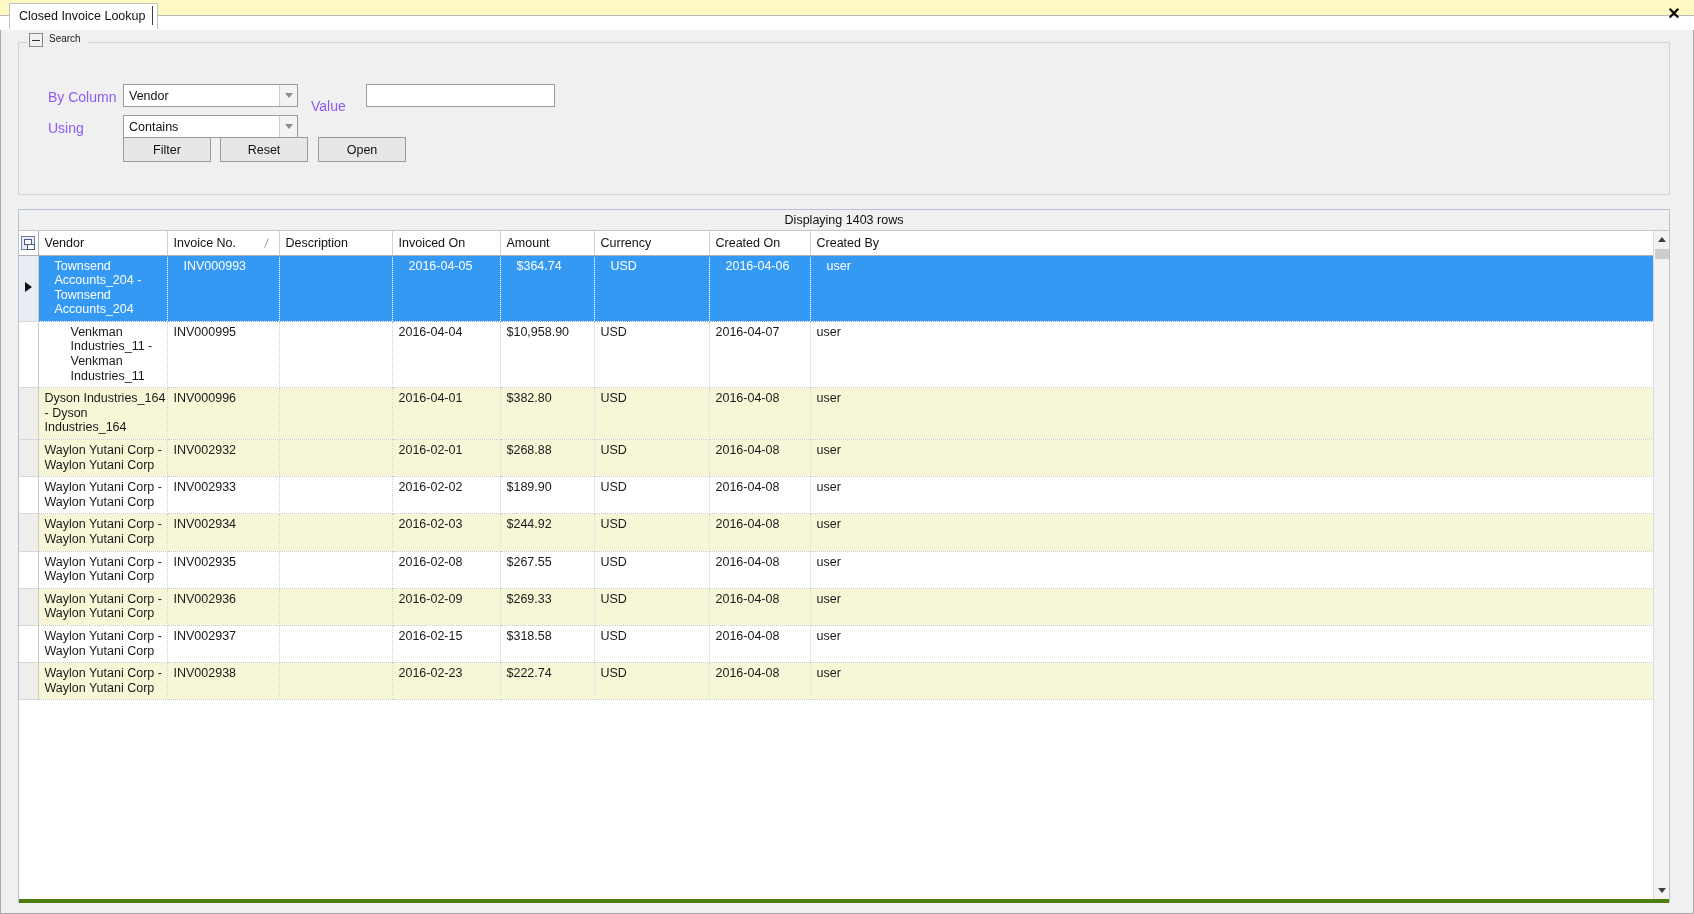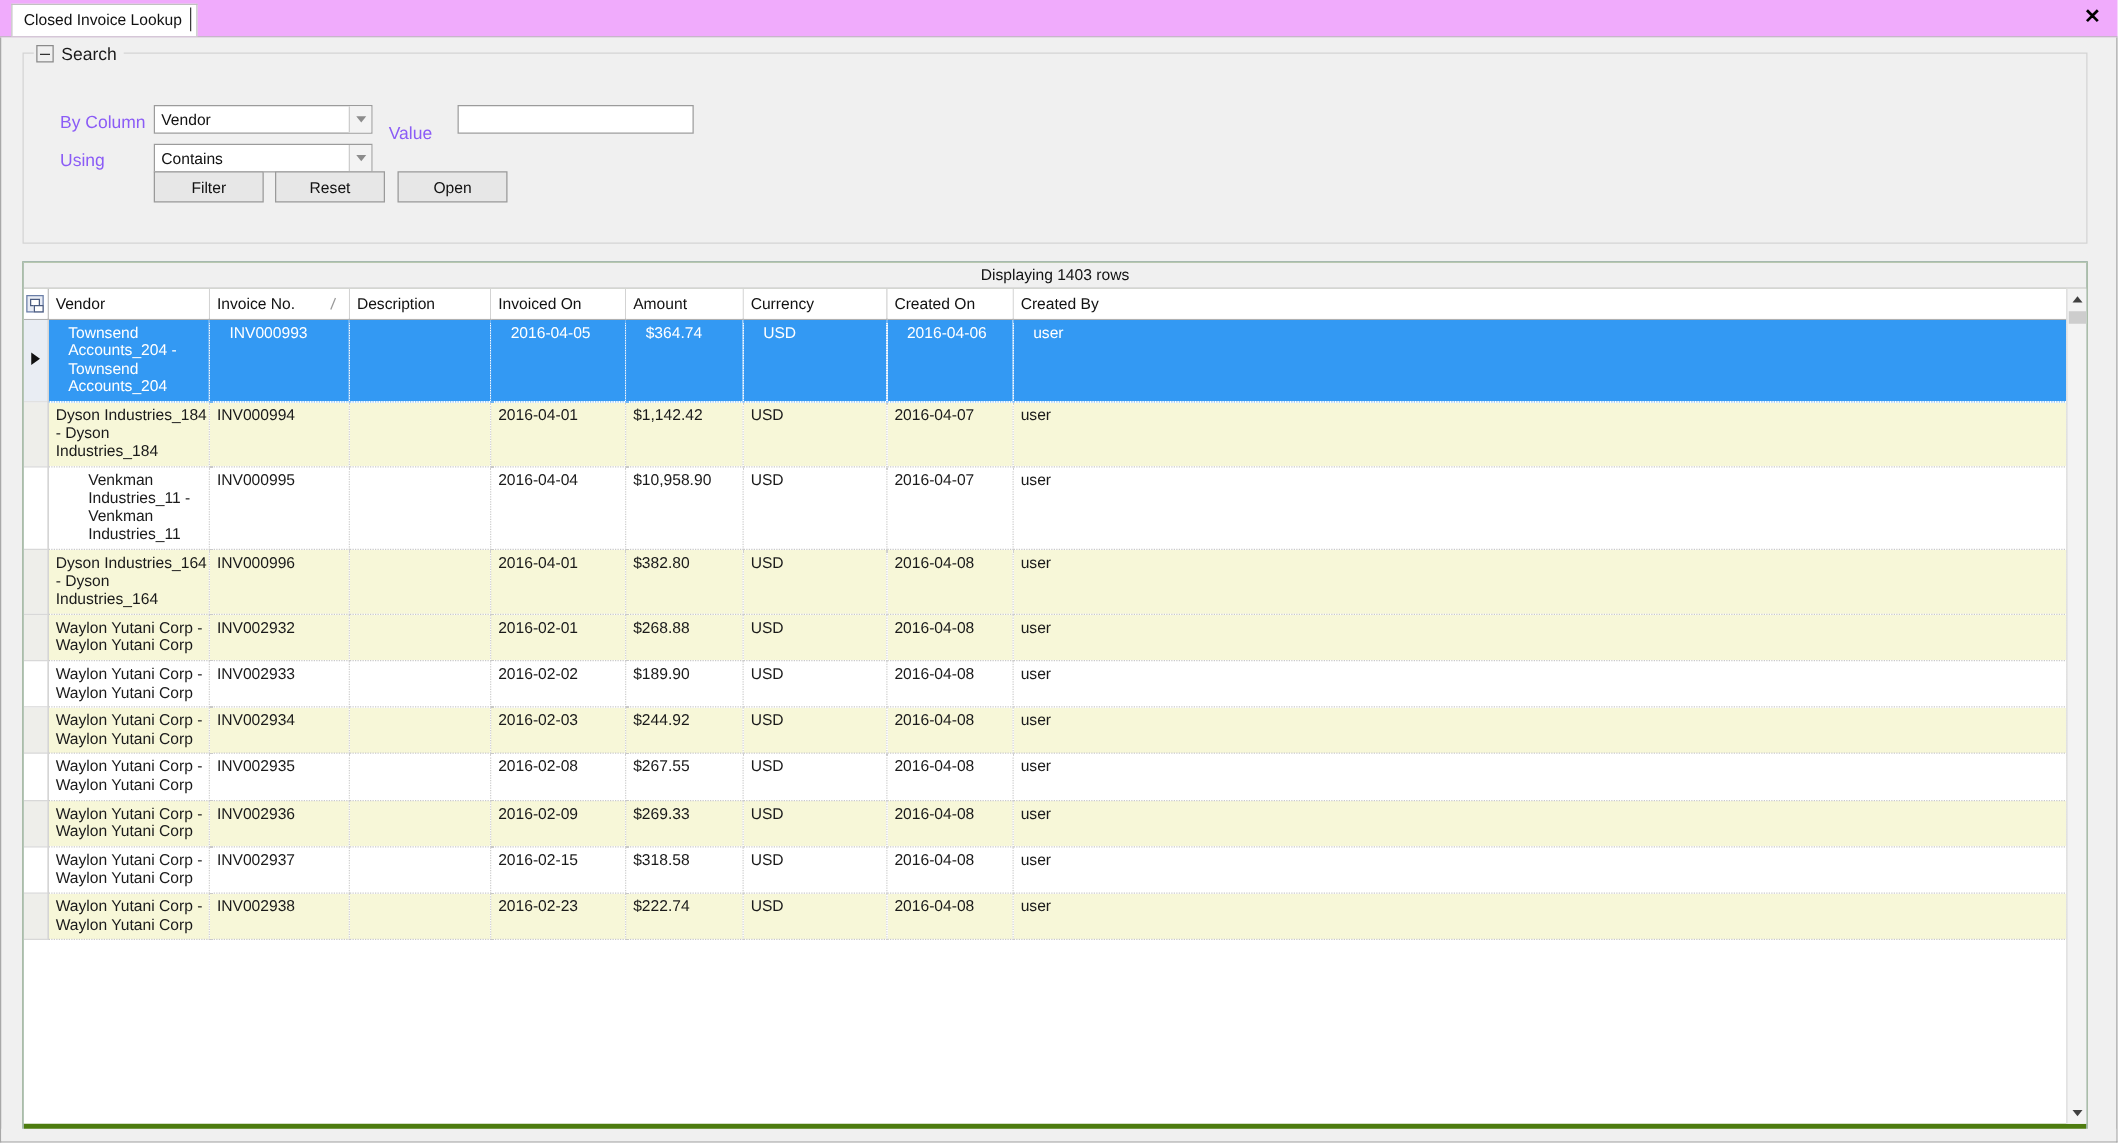--- a/index.html
+++ b/index.html
@@ -8,22 +8,22 @@
     width: 1694px; height: 914px;
     background: #ffffff;
     font-family: "Liberation Sans", sans-serif;
     font-size: 12.5px;
     color: #1a1a1a;
     overflow: hidden;
   }
 
   
   .tabstrip {
-    position: absolute; left: 0; top: 0; width: 1694px; height: 30px;
-    background: #f0abfc;
+    position: absolute; left: 0; top: 0; width: 1694px; height: 16px;
+    background: #fef9c3;
     border-bottom: 1px solid #b9b9b9;
   }
   .tab {
     position: absolute; left: 9px; top: 3px;
     height: 26px; padding: 5px 12px 0 9px;
     background: #ffffff;
     border: 1px solid #c2c2c2;
     border-bottom: none;
     font-size: 12.5px;
     color: #111;
@@ -53,22 +53,22 @@
   
   .groupbox {
     position: absolute; left: 17px; top: 12px;
     width: 1652px; height: 153px;
     border: 1px solid #d4d4d4;
     background: #f0f0f0;
   }
   .gb-legend {
     position: absolute; left: 8px; top: -10px;
     height: 20px; background: #f0f0f0; padding: 0 6px 0 2px;
-    display: flex; align-items: center; gap: 6px;
-    font-size: 14px;
+    display: flex; gap: 6px;
+    font-size: 10px;
   }
   .collapse-box {
     width: 14px; height: 14px;
     border: 1px solid #8a8a8a;
     background: #f0f0f0;
     position: relative;
     cursor: pointer;
   }
   .collapse-box::before {
     content: ""; position: absolute; left: 2px; top: 6px;
@@ -371,32 +371,20 @@
               <td style="max-width: 118px;">Townsend Accounts_204 - Townsend Accounts_204</td>
               <td>INV000993</td>
               <td></td>
               <td>2016-04-05</td>
               <td>$364.74</td>
               <td>USD</td>
               <td>2016-04-06</td>
               <td>user</td>
               <td style="border-right: none;"></td>
             </tr>
-            <tr class="alt">
-              <td class="rowhdr"></td>
-              <td style="max-width: 118px;">Dyson Industries_184 - Dyson Industries_184</td>
-              <td>INV000994</td>
-              <td></td>
-              <td>2016-04-01</td>
-              <td>$1,142.42</td>
-              <td>USD</td>
-              <td>2016-04-07</td>
-              <td>user</td>
-              <td style="border-right: none;"></td>
-            </tr>
             <tr class="norm">
               <td class="rowhdr"></td>
               <td style="max-width: 118px; padding-left: 32px;">Venkman Industries_11 - Venkman Industries_11</td>
               <td>INV000995</td>
               <td></td>
               <td>2016-04-04</td>
               <td>$10,958.90</td>
               <td>USD</td>
               <td>2016-04-07</td>
               <td>user</td>

